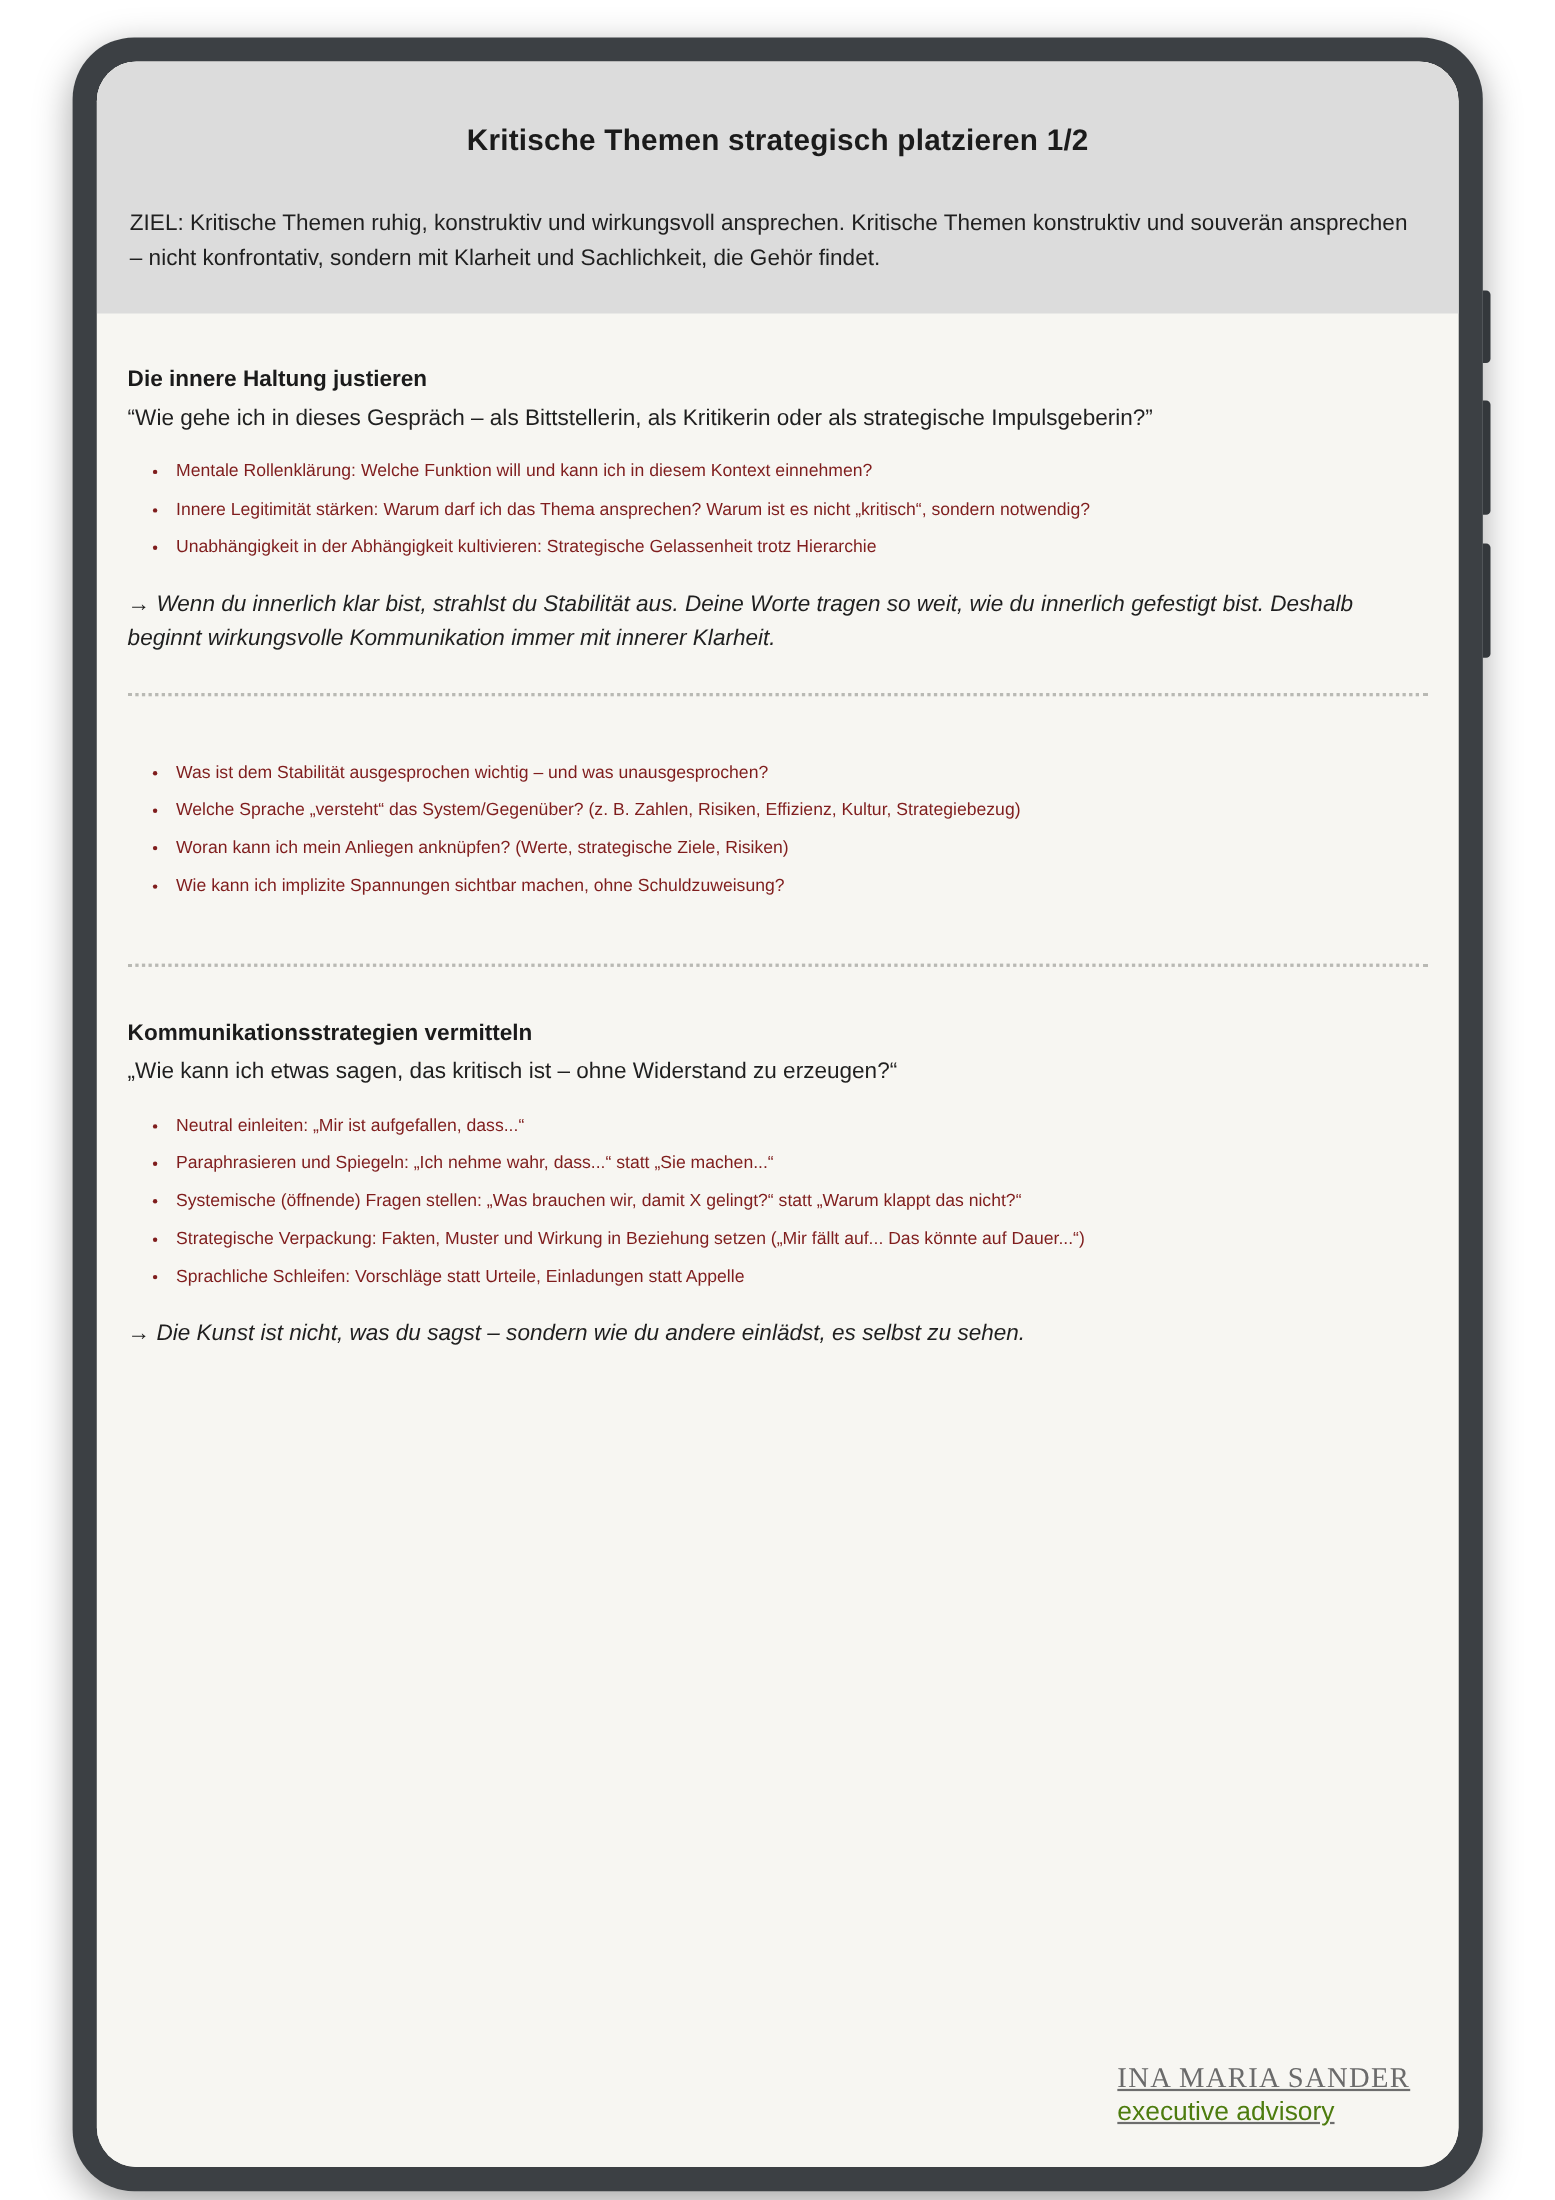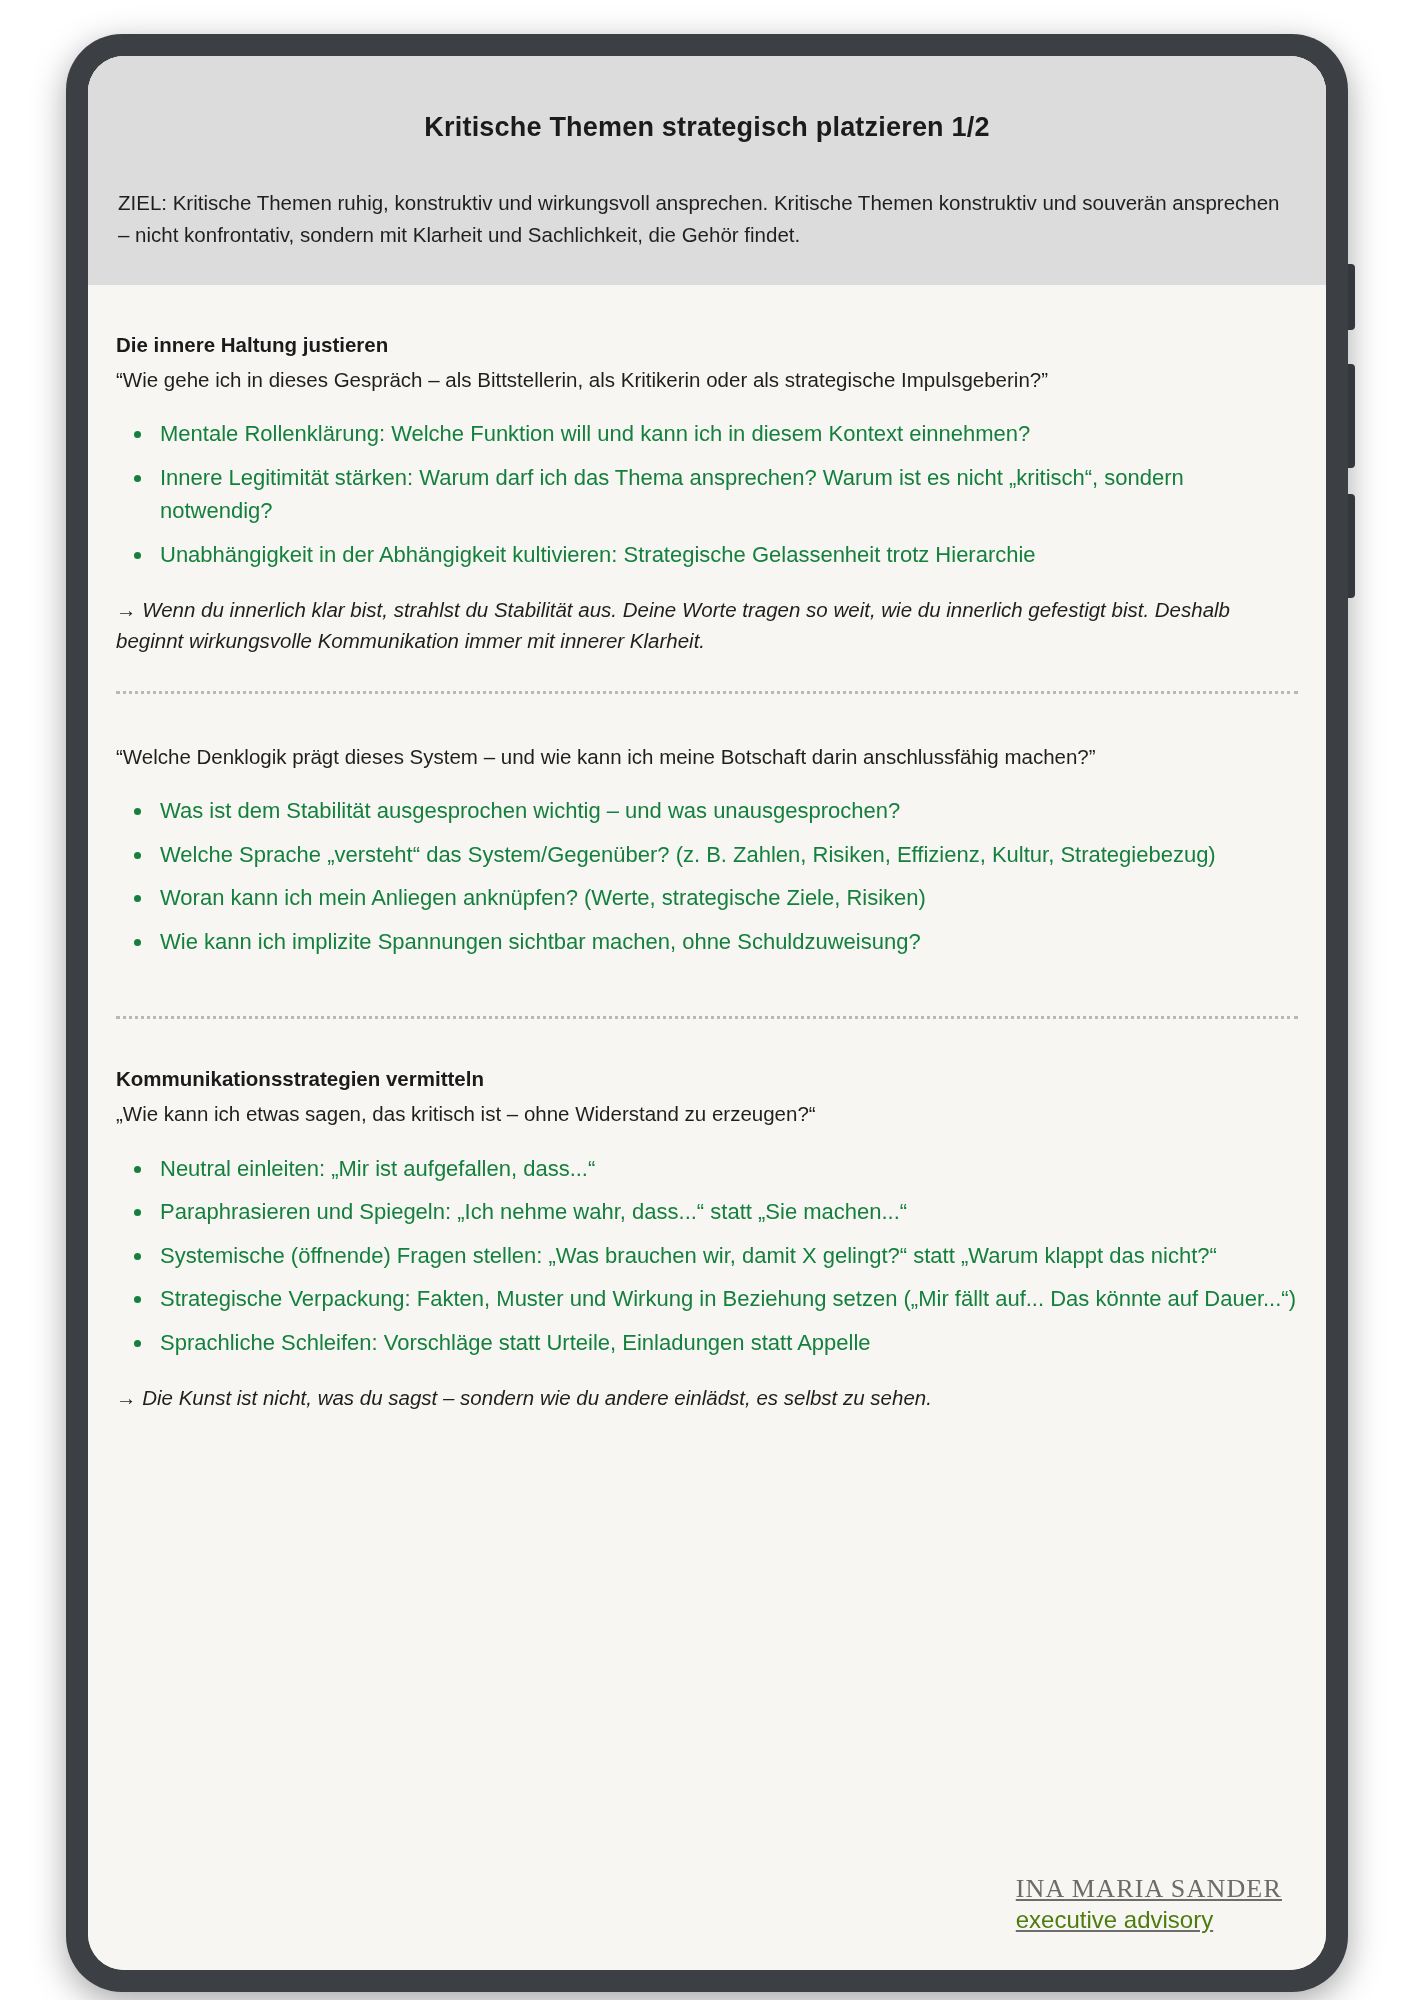--- a/index.html
+++ b/index.html
@@ -107,23 +107,23 @@
     line-height: 1.5;
     color: #1f1f1f;
     margin: 0 0 22px 0;
   }
   ul.bullets {
     margin: 0 0 24px 0;
     padding-left: 38px;
     list-style: disc;
   }
   ul.bullets li {
-    font-size: 22px;
+    font-size: 16px;
     line-height: 1.52;
-    color: #15803d;
+    color: #7f1d1d;
     margin-bottom: 2px;
     padding-left: 6px;
     margin-top: 10px;
   }
   .takeaway {
     font-size: 20.5px;
     line-height: 1.5;
     font-style: italic;
     color: #1f1f1f;
     margin: 14px 0 0 0;
@@ -183,21 +183,20 @@
               <li>Mentale Rollenklärung: Welche Funktion will und kann ich in diesem Kontext einnehmen?</li>
               <li>Innere Legitimität stärken: Warum darf ich das Thema ansprechen? Warum ist es nicht „kritisch“, sondern notwendig?</li>
               <li>Unabhängigkeit in der Abhängigkeit kultivieren: Strategische Gelassenheit trotz Hierarchie</li>
             </ul>
             <p class="takeaway"><span class="arrow">→</span> <span>Wenn du innerlich klar bist, strahlst du Stabilität aus. Deine Worte tragen so weit, wie du innerlich gefestigt bist. Deshalb beginnt wirkungsvolle Kommunikation immer mit innerer Klarheit.</span></p>
           </div>
 
           <div class="divider"></div>
 
           <div class="section">
-            <p class="sec-question">“Welche Denklogik prägt dieses System – und wie kann ich meine Botschaft darin anschlussfähig machen?”</p>
             <ul class="bullets">
               <li>Was ist dem Stabilität ausgesprochen wichtig – und was unausgesprochen?</li>
               <li>Welche Sprache „versteht“ das System/Gegenüber? (z. B. Zahlen, Risiken, Effizienz, Kultur, Strategiebezug)</li>
               <li>Woran kann ich mein Anliegen anknüpfen? (Werte, strategische Ziele, Risiken)</li>
               <li>Wie kann ich implizite Spannungen sichtbar machen, ohne Schuldzuweisung?</li>
             </ul>
           </div>
 
           <div class="divider"></div>
 

